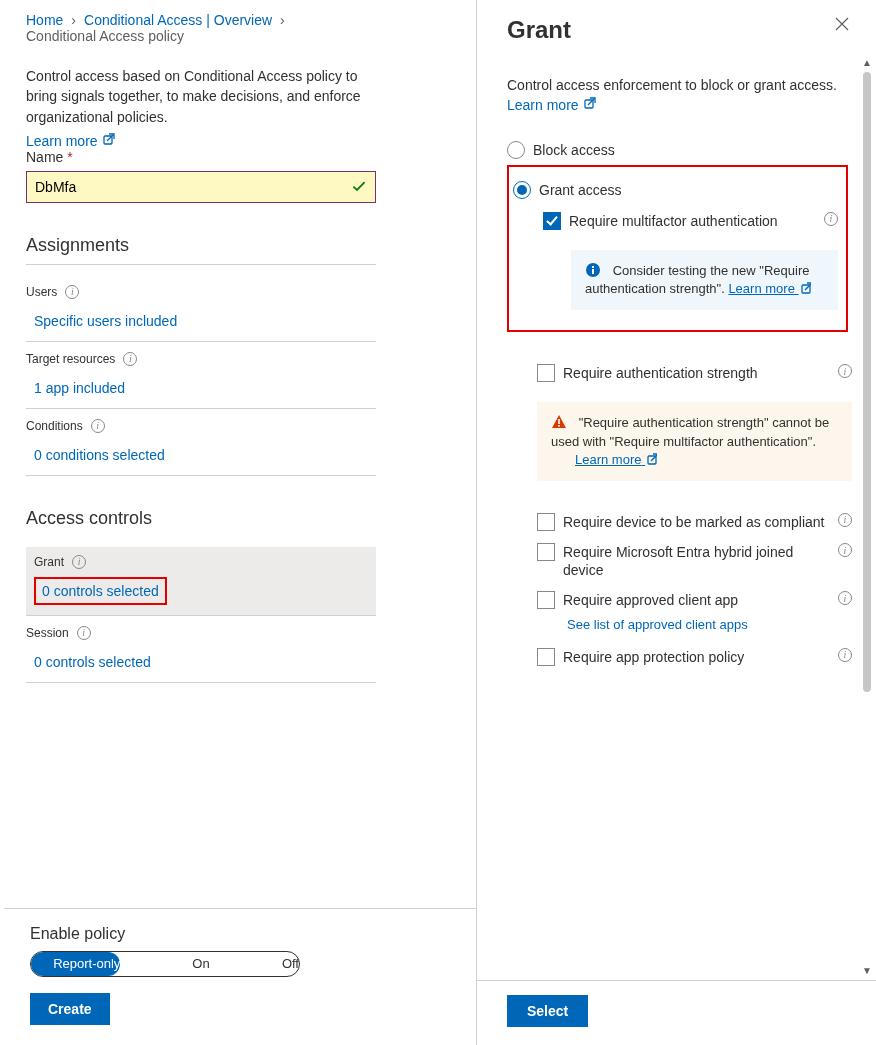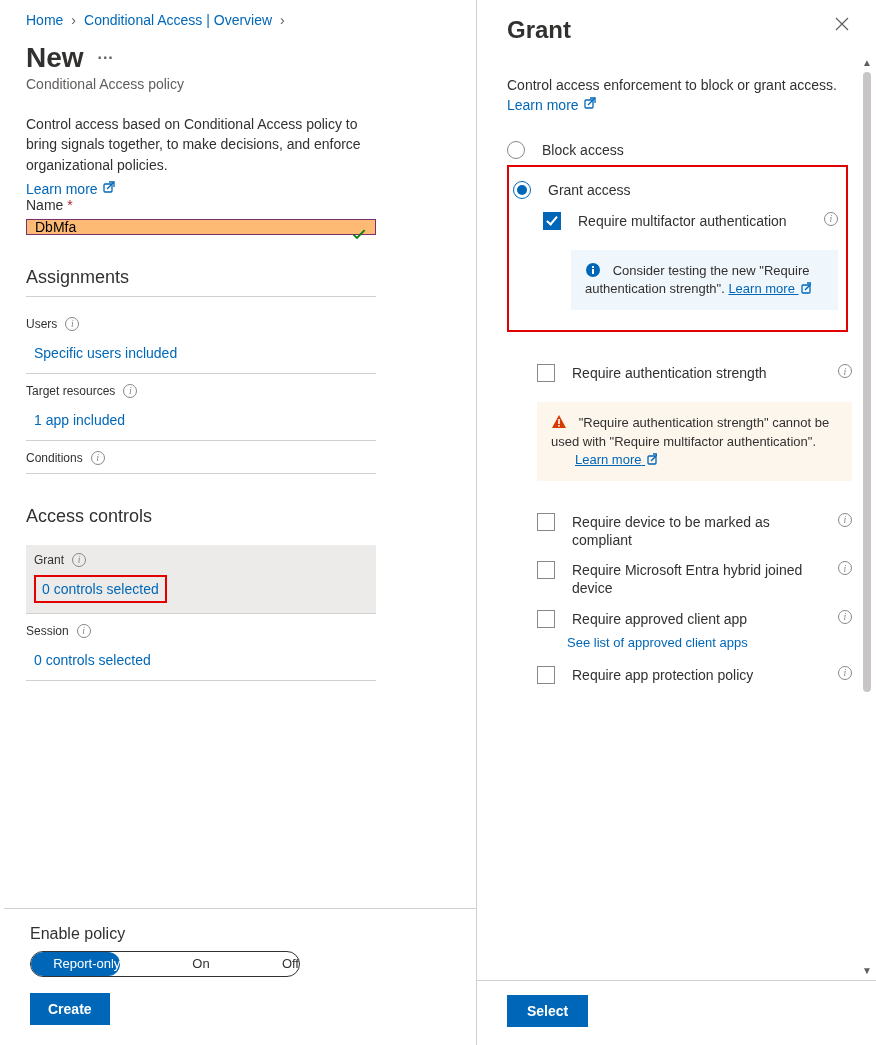--- a/index.html
+++ b/index.html
@@ -34,22 +34,22 @@
   h1.page-title{font-size:28px;font-weight:600;margin:14px 0 2px 0;display:flex;align-items:center;gap:14px}
   .more-dots{font-size:16px;color:var(--muted)}
   .subtitle{color:var(--muted);margin:0 0 22px 0}
   .intro{width:350px;line-height:1.45}
   .learn-link{margin-top:6px;display:inline-block}
 
   .section{width:350px;}
   .field-label{margin-bottom:6px}
   .req{color:#a4262c}
   .name-input{
-    width:100%;height:16px;border:1px solid #7a306c;padding:0 34px 0 8px;
-    font-family:inherit;font-size:14px;background:#fdba74;position:relative;
+    width:100%;height:32px;border:1px solid #7a306c;padding:0 34px 0 8px;
+    font-family:inherit;font-size:14px;background:#fef9c3;position:relative;
   }
   .name-wrap{position:relative;width:350px}
   .check{position:absolute;right:8px;top:6px;color:#107c10}
 
   .group-title{font-size:18px;font-weight:400;margin:32px 0 10px 0;width:350px;border-bottom:1px solid var(--border);padding-bottom:8px}
   .row{display:flex;align-items:center;gap:8px;padding:10px 0 8px 0}
   .row-title{font-size:12px}
   .info-dot{width:14px;height:14px;border-radius:50%;border:1px solid var(--border-strong);display:inline-flex;align-items:center;justify-content:center;font-size:10px;color:var(--border-strong);font-style:italic;font-family:Georgia,serif}
   .row-value{color:var(--link);padding:6px 0 12px 8px;display:inline-block}
   .thin-sep{height:1px;background:var(--border);width:350px}
@@ -67,21 +67,21 @@
   .create-btn{margin-top:16px;height:32px;padding:0 18px;background:var(--blue);color:#ffffff;border:none;font-size:14px;font-weight:600;cursor:pointer}
 
   
   .right{position:absolute;top:0;right:0;width:400px;height:100%;border-left:1px solid var(--border);background:#fff;display:flex;flex-direction:column}
   .panel-head{display:flex;align-items:flex-start;justify-content:space-between;padding:16px 26px 8px 30px}
   .panel-title{font-size:24px;font-weight:600}
   .close-x{cursor:pointer;color:#605e5c}
   .panel-body{flex:1;overflow:hidden;position:relative}
   .panel-inner{position:absolute;top:0;left:0;right:18px;padding:24px 6px 0 30px}
   .blurb{line-height:1.4;margin-bottom:20px}
-  .radio-row,.check-row{display:flex;align-items:flex-start;gap:17px;padding:6px 0}
+  .radio-row,.check-row{display:flex;align-items:flex-start;gap:8px;padding:6px 0}
   .radio{width:18px;height:18px;border:1px solid var(--border-strong);border-radius:50%;flex:0 0 18px;position:relative}
   .radio.checked{border-color:var(--blue)}
   .radio.checked::after{content:'';position:absolute;top:3px;left:3px;width:10px;height:10px;border-radius:50%;background:var(--blue)}
   .grant-red{border:2px solid var(--red-box);padding:8px 8px 14px 4px;margin-right:4px}
 
   .cbox{width:18px;height:18px;border:1px solid var(--border-strong);flex:0 0 18px;position:relative;background:#fff}
   .cbox.checked{background:var(--blue);border-color:var(--blue)}
   .cbox.checked::after{content:'';position:absolute;left:5px;top:1px;width:4px;height:9px;border:solid #fff;border-width:0 2px 2px 0;transform:rotate(40deg)}
   .indent{padding-left:30px}
   .opt-label{flex:1;line-height:1.3}
@@ -116,24 +116,20 @@
 </svg>
 
 <div class="left">
   <nav class="breadcrumb">
     <a class="crumb">Home</a>
     <span class="sep">›</span>
     <a class="crumb">Conditional Access | Overview</a>
     <span class="sep">›</span>
   </nav>
 
-  <h1 class="page-title">
-    <span>New</span>
-    <span class="more-dots">···</span>
-  </h1>
   <div class="subtitle">Conditional Access policy</div>
 
   <div class="intro">Control access based on Conditional Access policy to bring signals together, to make decisions, and enforce organizational policies.</div>
   <a class="learn-link">
     <span>Learn more</span>
     <svg class="ext-icon" width="14" height="14" style="color:var(--link)">
         <use href="#ext"></use>
       </svg>
   </a>
 
@@ -164,20 +160,21 @@
     <span class="row-title">Target resources</span>
     <span class="info-dot">i</span>
   </div>
   <a class="row-value">1 app included</a>
   <div class="thin-sep"></div>
 
   <div class="row">
     <span class="row-title">Conditions</span>
     <span class="info-dot">i</span>
   </div>
+  <a class="row-value">0 conditions selected</a>
   <div class="thin-sep"></div>
 
   <div class="group-title" style="border-bottom:none">Access controls</div>
 
   <div class="grant-box">
     <div class="row" style="padding-top:0">
       <span class="row-title">Grant</span>
       <span class="info-dot">i</span>
     </div>
     <span class="red-outline">

